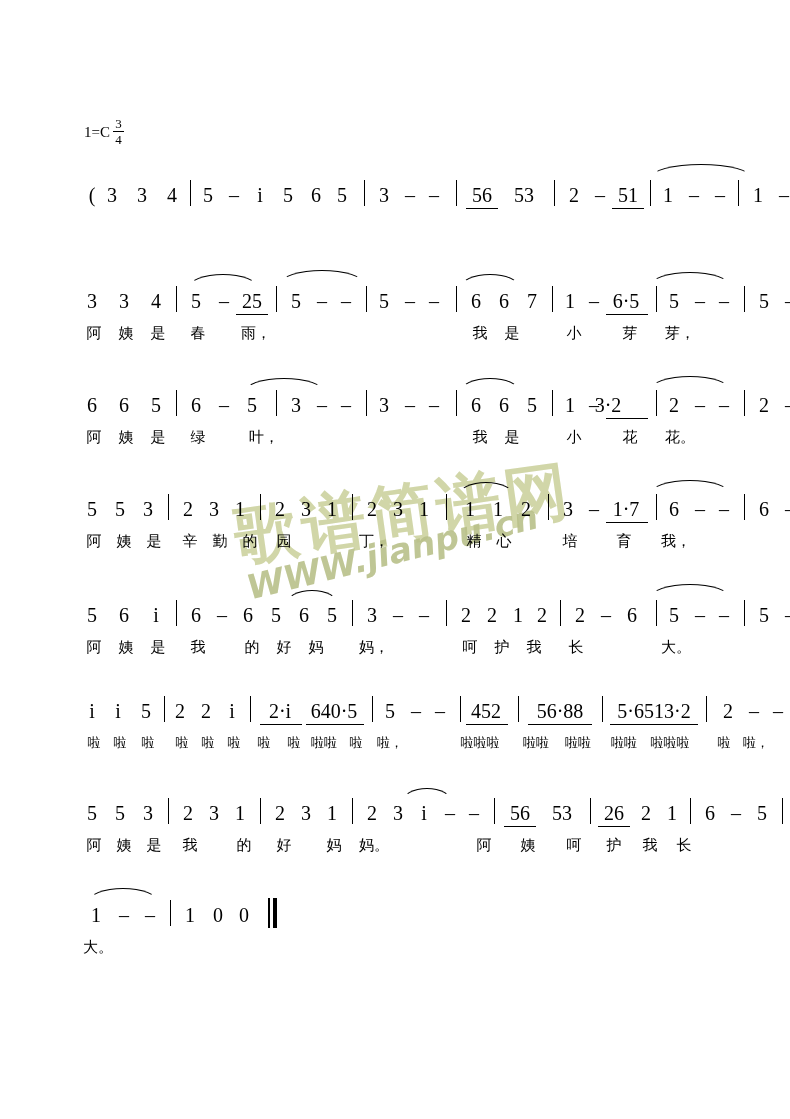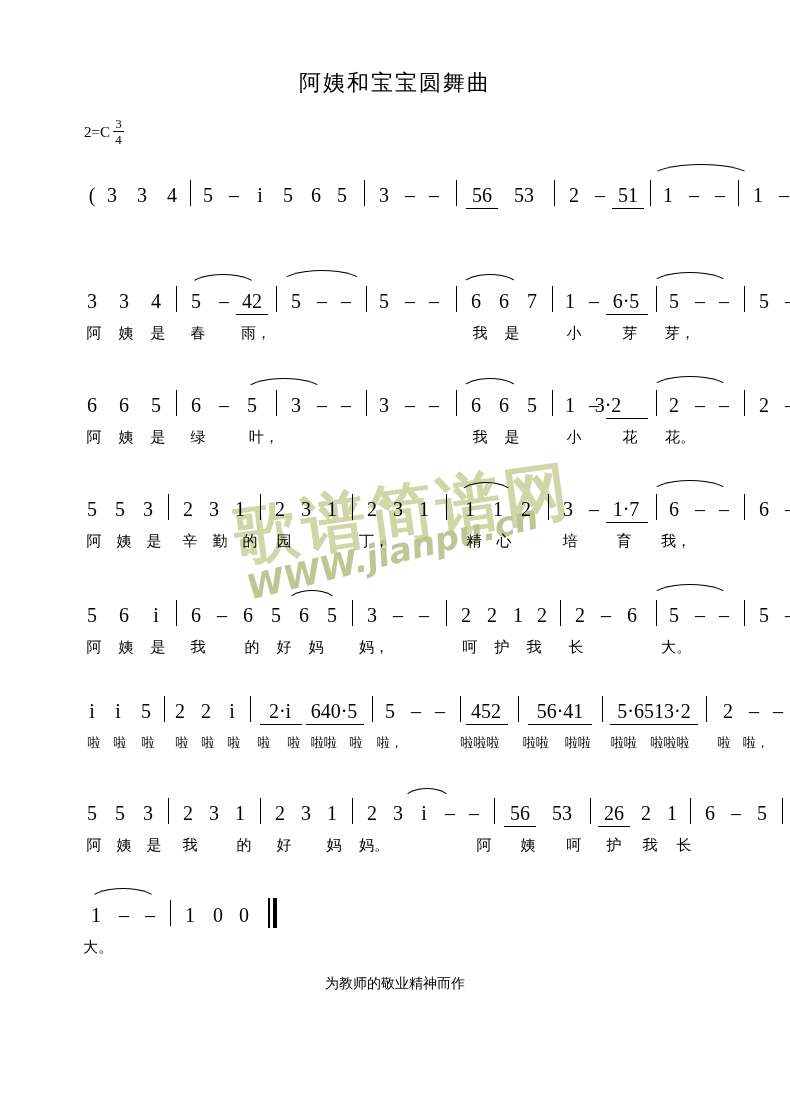--- a/index.html
+++ b/index.html
@@ -176,24 +176,23 @@
     text-align: center;
     font-size: 14px;
     font-family: "DejaVu Sans", sans-serif;
   }
 </style>
 </head>
 <body>
 
 <div class="page">
 
-  <div class="title">阿姨和宝宝圆舞曲</div>
 
   <div class="keysig">
-    <span>2=C</span>
+    <span>1=C</span>
     <span class="meter">
       <span class="num">3</span>
       <span class="bar"></span>
       <span class="den">4</span>
     </span>
   </div>
 
   <div class="watermark">
     <div class="wm-big">歌谱简谱网</div>
     <div class="wm-url">WWW.jianpu.cn</div>
@@ -239,21 +238,21 @@
 
   <div class="system" style="top:278px;">
     <div class="notes">
       <span class="tok" style="left:8px;">3</span>
       <span class="tok" style="left:40px;">3</span>
       <span class="tok" style="left:72px;">4</span>
       <div class="bar-line" style="left:92px;"></div>
       <div class="slur" style="left:104px; top:-4px; width:68px;"></div>
       <span class="tok" style="left:112px;">5</span>
       <span class="tok" style="left:140px;">–</span>
-      <span class="tok" style="left:168px;">42</span>
+      <span class="tok" style="left:168px;">25</span>
       <div class="beam" style="left:152px; top:36px; width:32px;"></div>
       <div class="bar-line" style="left:192px;"></div>
       <div class="slur" style="left:196px; top:-8px; width:82px;"></div>
       <span class="tok" style="left:212px;">5</span>
       <span class="tok" style="left:238px;">–</span>
       <span class="tok" style="left:262px;">–</span>
       <div class="bar-line" style="left:282px;"></div>
       <span class="tok" style="left:300px;">5</span>
       <span class="tok" style="left:326px;">–</span>
       <span class="tok" style="left:350px;">–</span>
@@ -465,21 +464,21 @@
       <span class="tok" style="left:250px;">640·5</span>
       <div class="beam" style="left:222px; top:36px; width:58px;"></div>
       <div class="bar-line" style="left:288px;"></div>
       <span class="tok" style="left:306px;">5</span>
       <span class="tok" style="left:332px;">–</span>
       <span class="tok" style="left:356px;">–</span>
       <div class="bar-line" style="left:376px;"></div>
       <span class="tok" style="left:402px;">452</span>
       <div class="beam" style="left:382px; top:36px; width:42px;"></div>
       <div class="bar-line" style="left:434px;"></div>
-      <span class="tok" style="left:476px;">56·41</span>
+      <span class="tok" style="left:476px;">56·88</span>
       <div class="beam" style="left:444px; top:36px; width:64px;"></div>
       <div class="bar-line" style="left:518px;"></div>
       <span class="tok" style="left:570px;">5·6513·2</span>
       <div class="beam" style="left:526px; top:36px; width:88px;"></div>
       <div class="bar-line" style="left:622px;"></div>
       <span class="tok" style="left:644px;">2</span>
       <span class="tok" style="left:670px;">–</span>
       <span class="tok" style="left:694px;">–</span>
 
     </div>
@@ -572,15 +571,14 @@
       <div class="final-bar" style="left:184px;">
         <div class="thin"></div>
         <div class="thick"></div>
       </div>
     </div>
     <div class="lyrics">
       <span class="lyr" style="left:14px;">大。</span>
     </div>
   </div>
 
-  <div class="footer">为教师的敬业精神而作</div>
 
 </div>
 
 </body></html>

